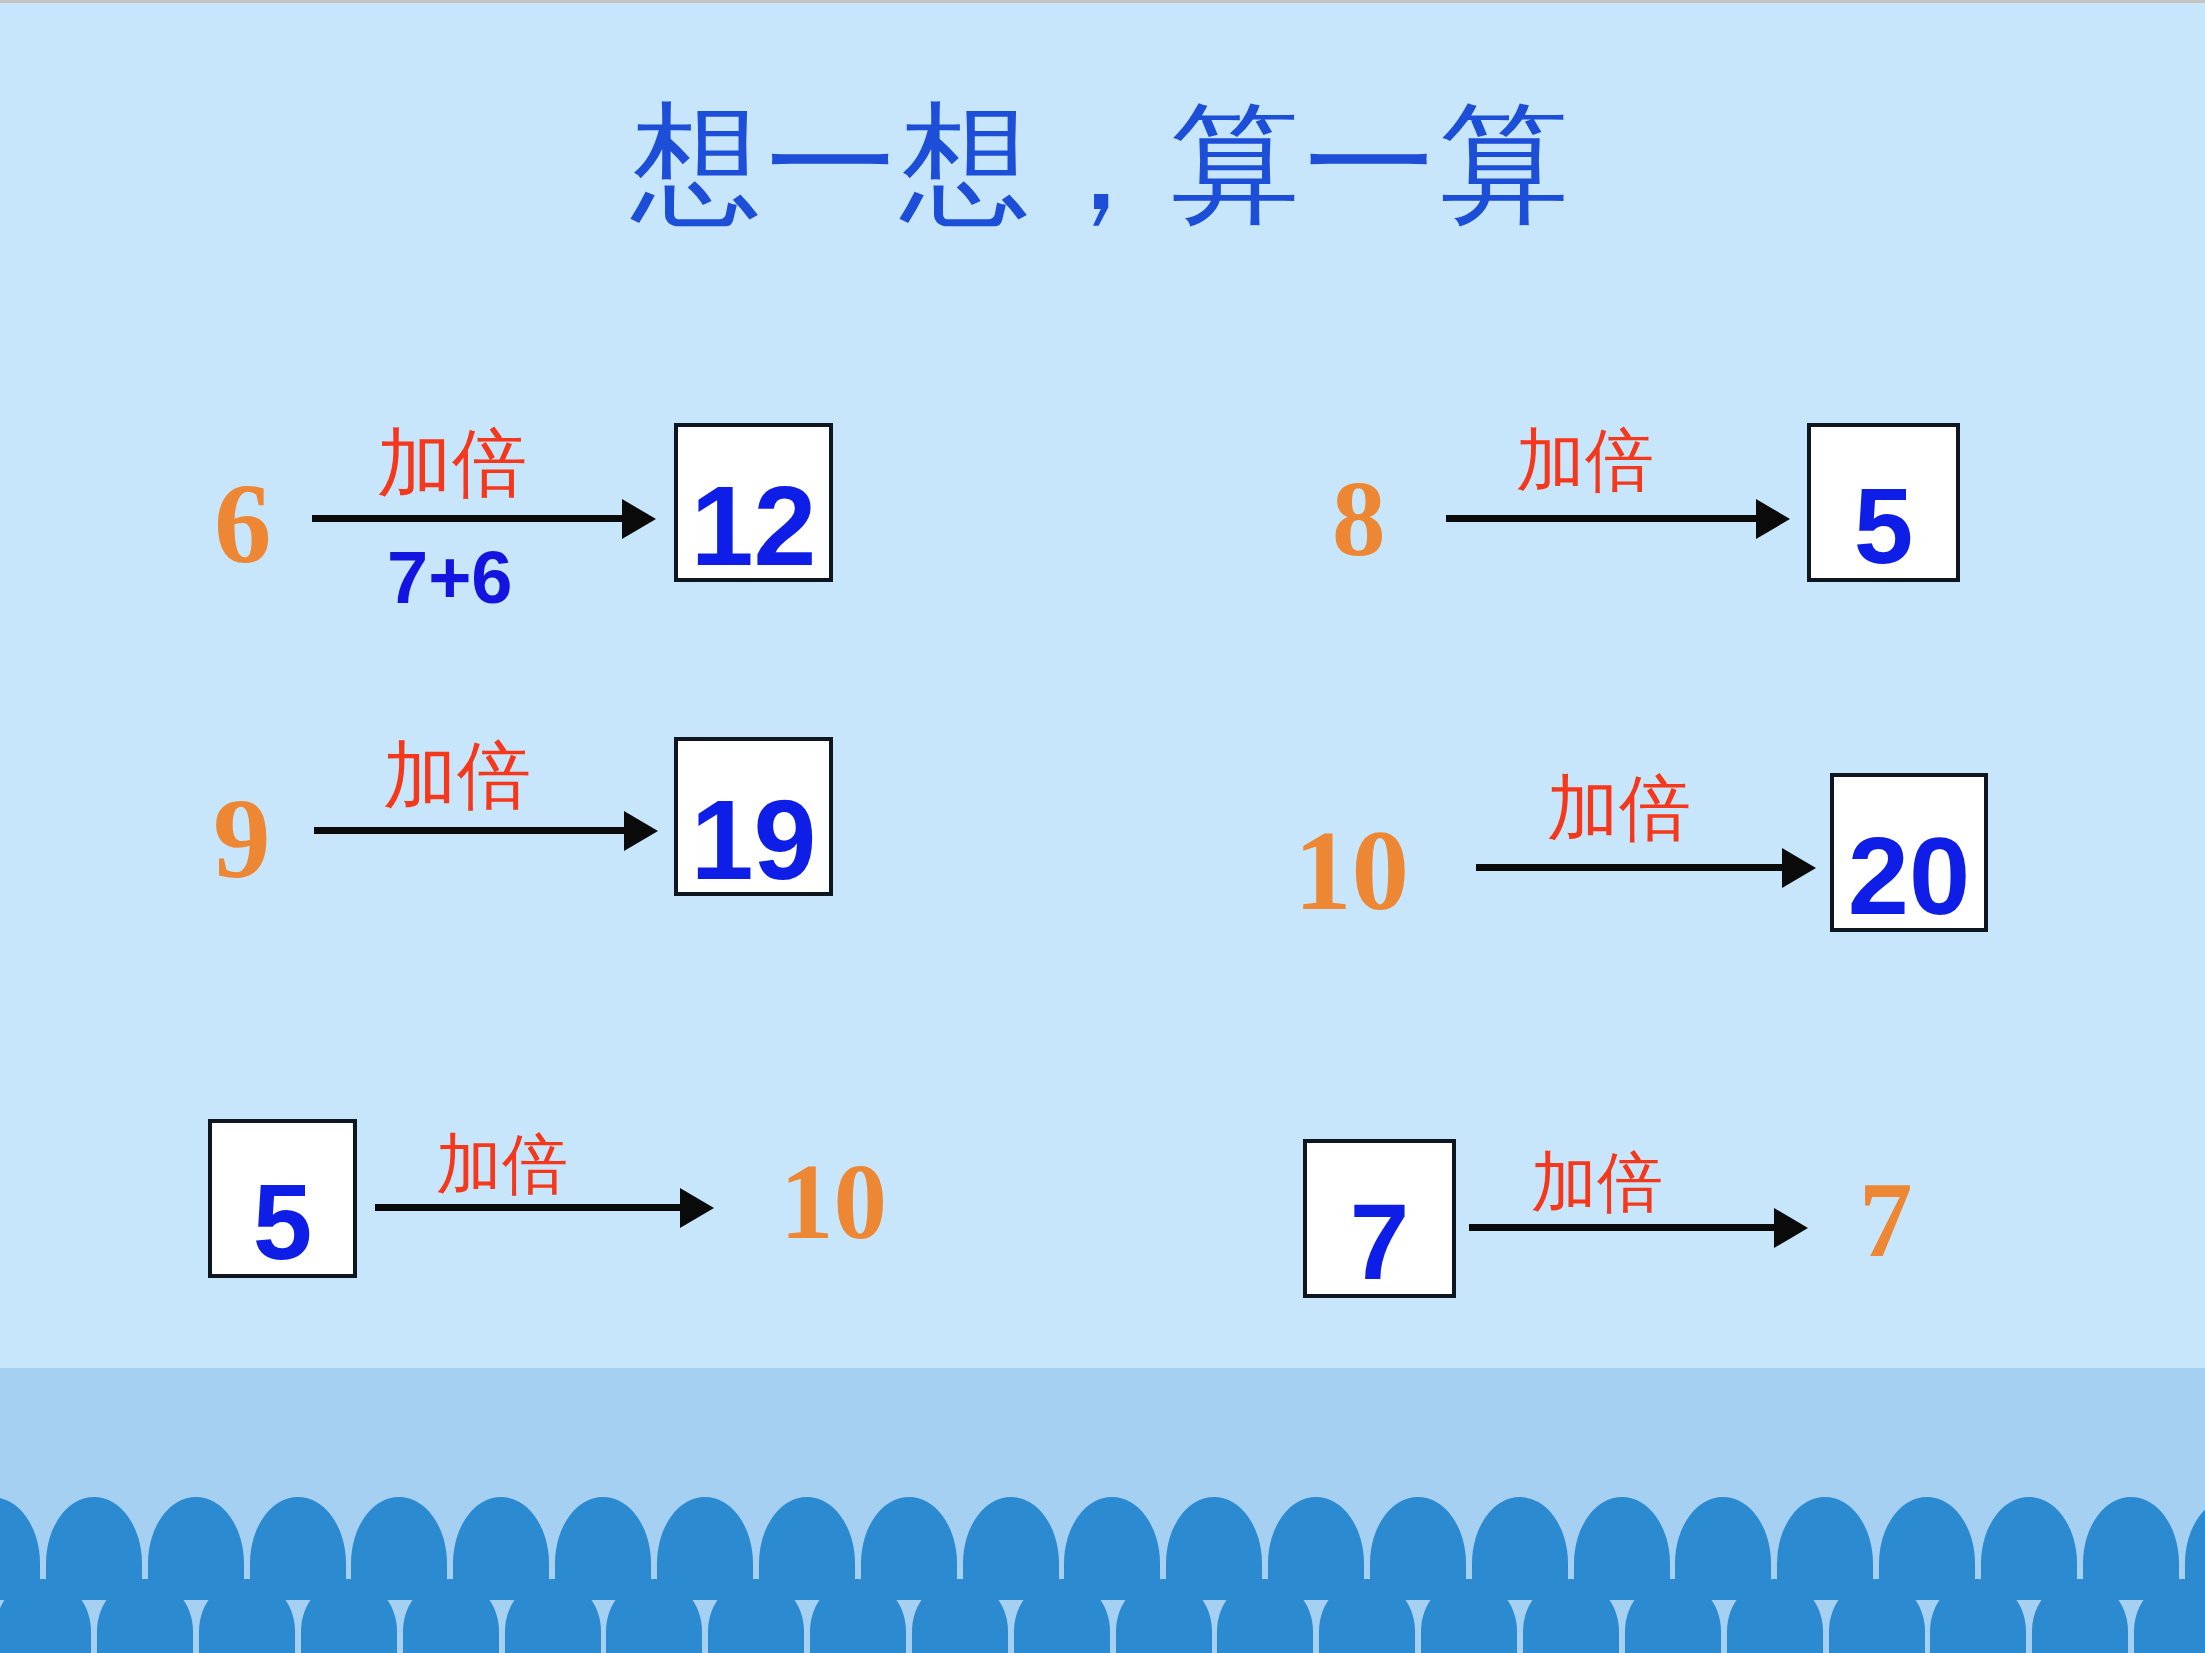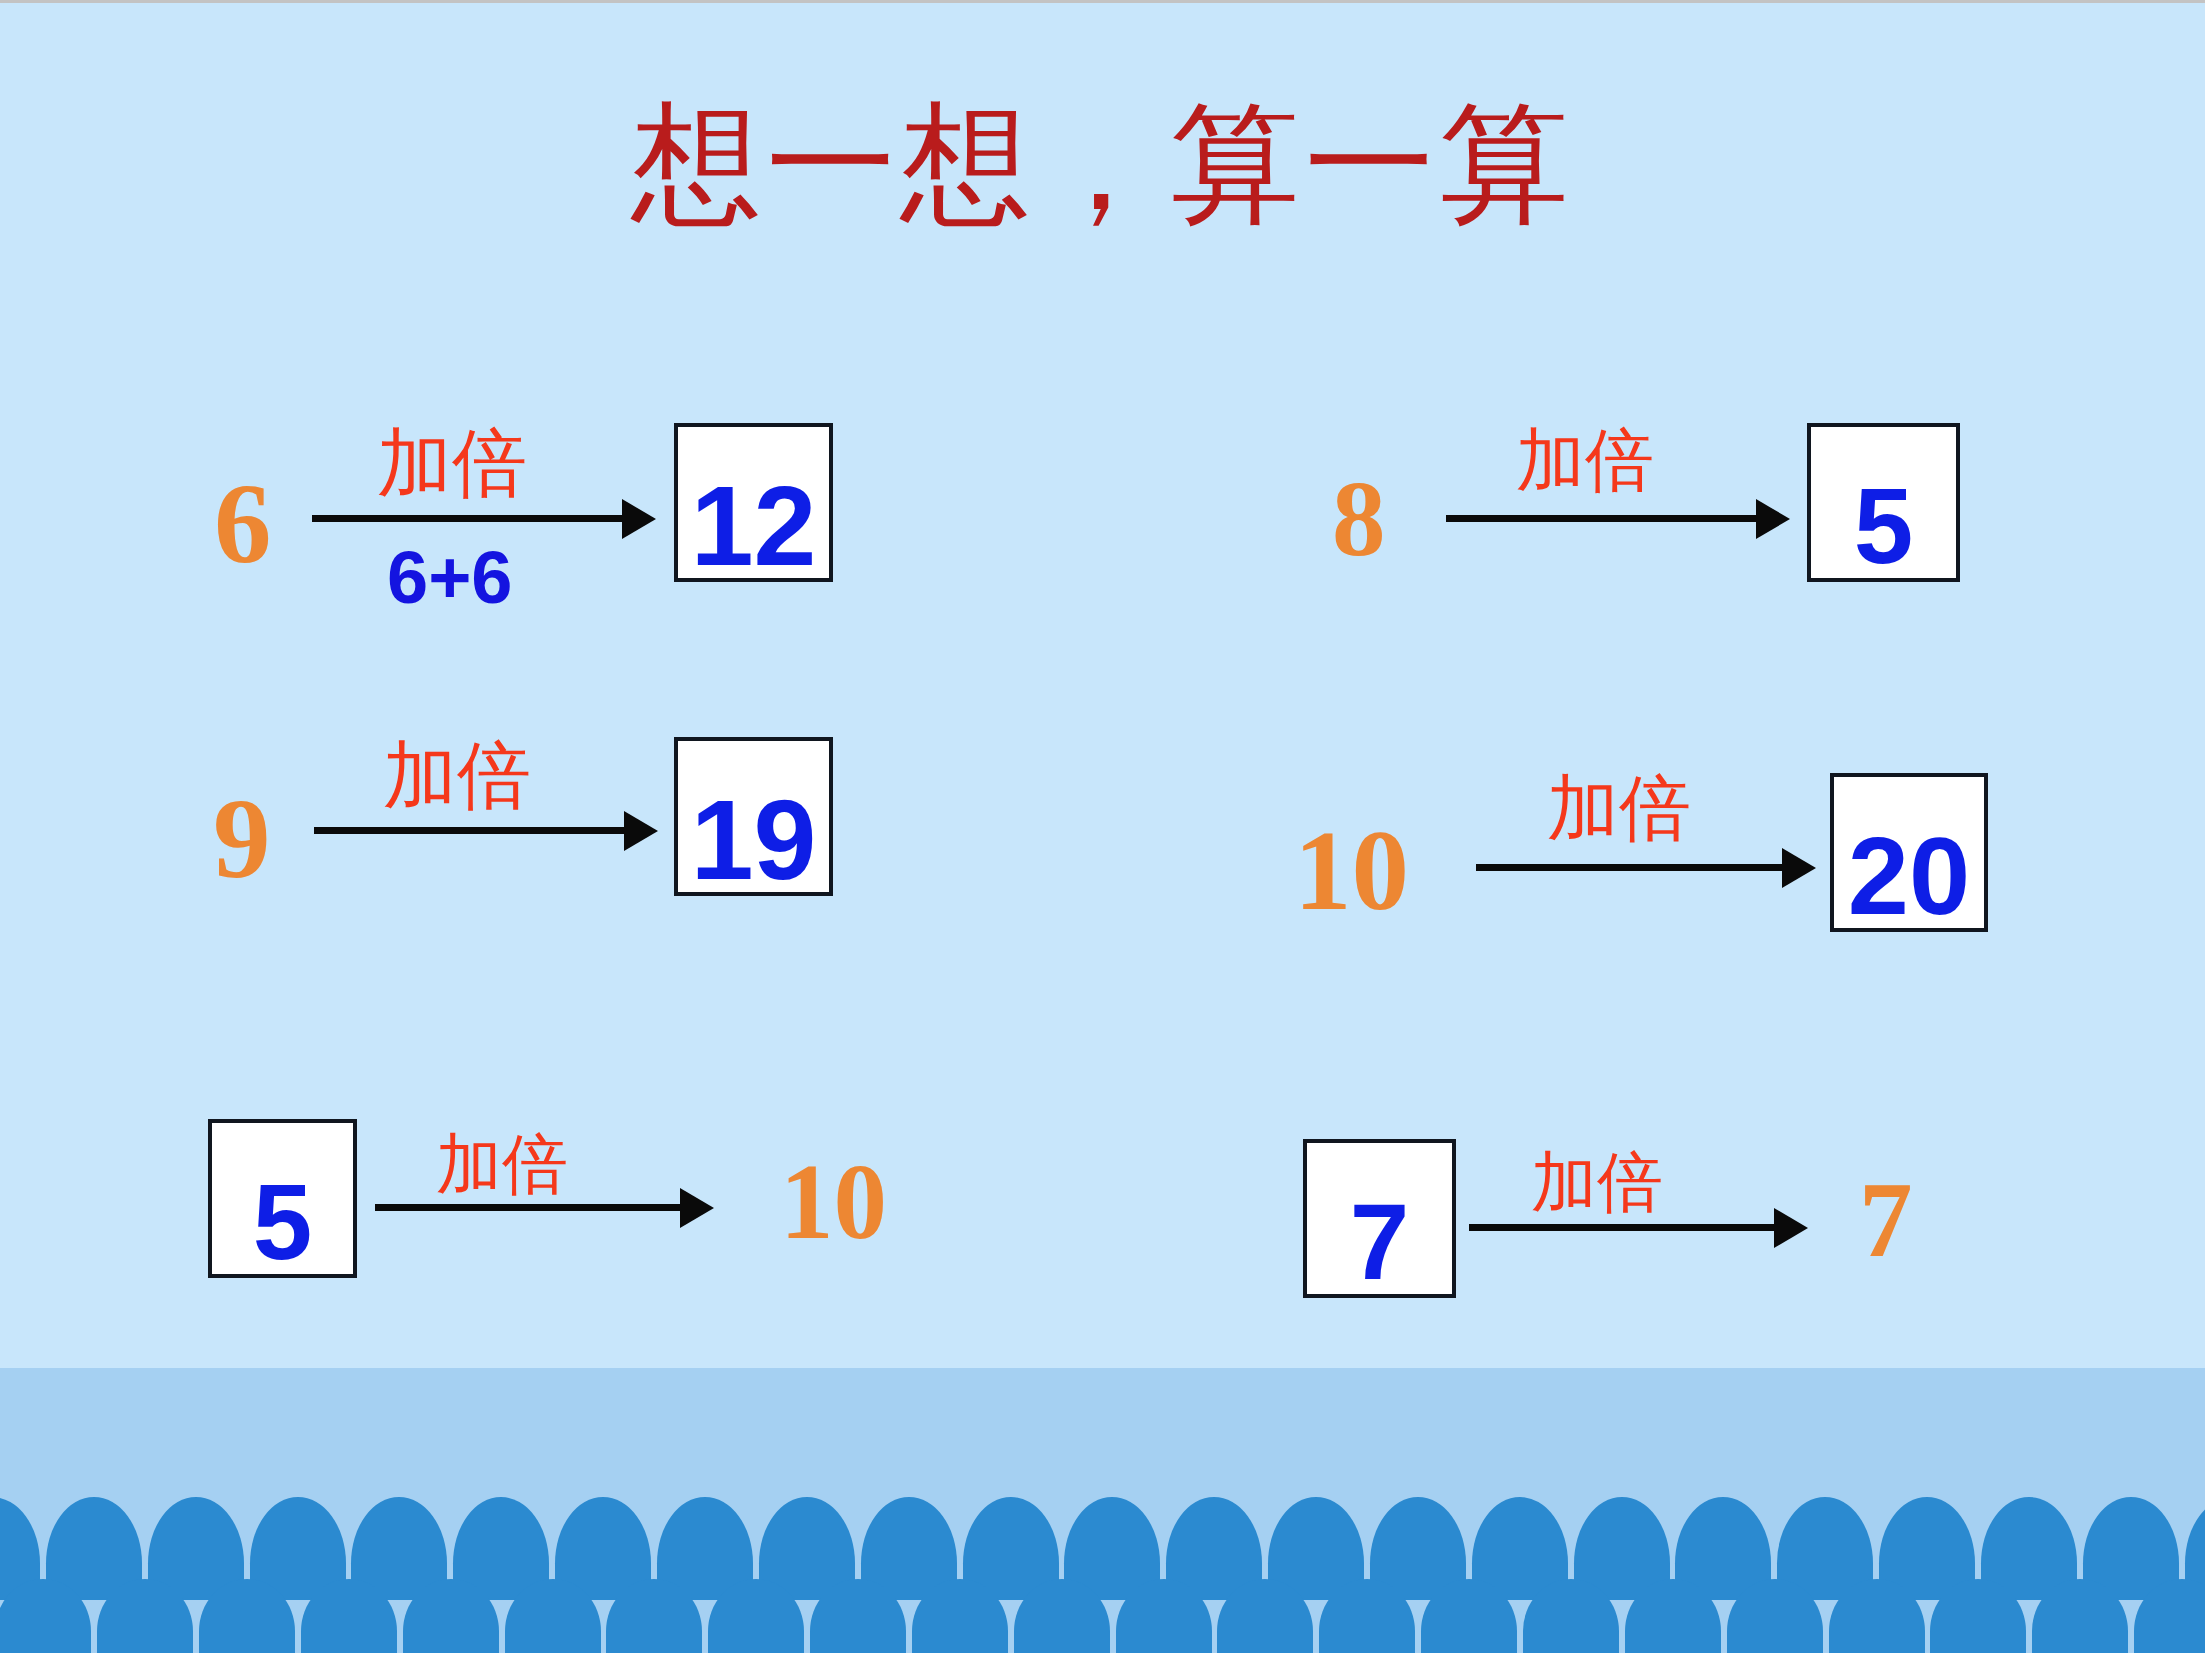--- a/index.html
+++ b/index.html
@@ -28,21 +28,21 @@
   
   .title {
     position: absolute;
     left: 0;
     top: 92px;
     width: 2205px;
     text-align: center;
     font-family: "DejaVu Serif", "Liberation Serif", serif;
     font-size: 130px;
     line-height: 1.12;
-    color: #b91c1c;
+    color: #1d4ed8;
     letter-spacing: 4.6px;
     white-space: pre;
   }
 
   
   .item {
     position: absolute;
   }
 
   
@@ -144,21 +144,21 @@
   <div class="item">
     <div class="operand" style="left:214px; top:466px; font-size:115px;">6</div>
 
     <div class="label-cn" style="left:377px; top:426px; font-size:75px;">加倍</div>
 
     <div class="arrowwrap" style="left:312px; top:515px;">
       <div class="arrow-line" style="width:310px;"></div>
       <div class="arrow-head" style="left:310px;"></div>
     </div>
 
-    <div class="sublabel" style="left:387px; top:541px; font-size:74px;">6+6</div>
+    <div class="sublabel" style="left:387px; top:541px; font-size:74px;">7+6</div>
 
     <div class="answerbox" style="left:674px; top:423px; width:159px; height:159px;">
       <span style="font-size:113px;">12</span>
     </div>
   </div>
 
   <div class="item">
     <div class="operand" style="left:1332px; top:466px; font-size:107px;">8</div>
 
     <div class="label-cn" style="left:1516px; top:426px; font-size:69px;">加倍</div>

